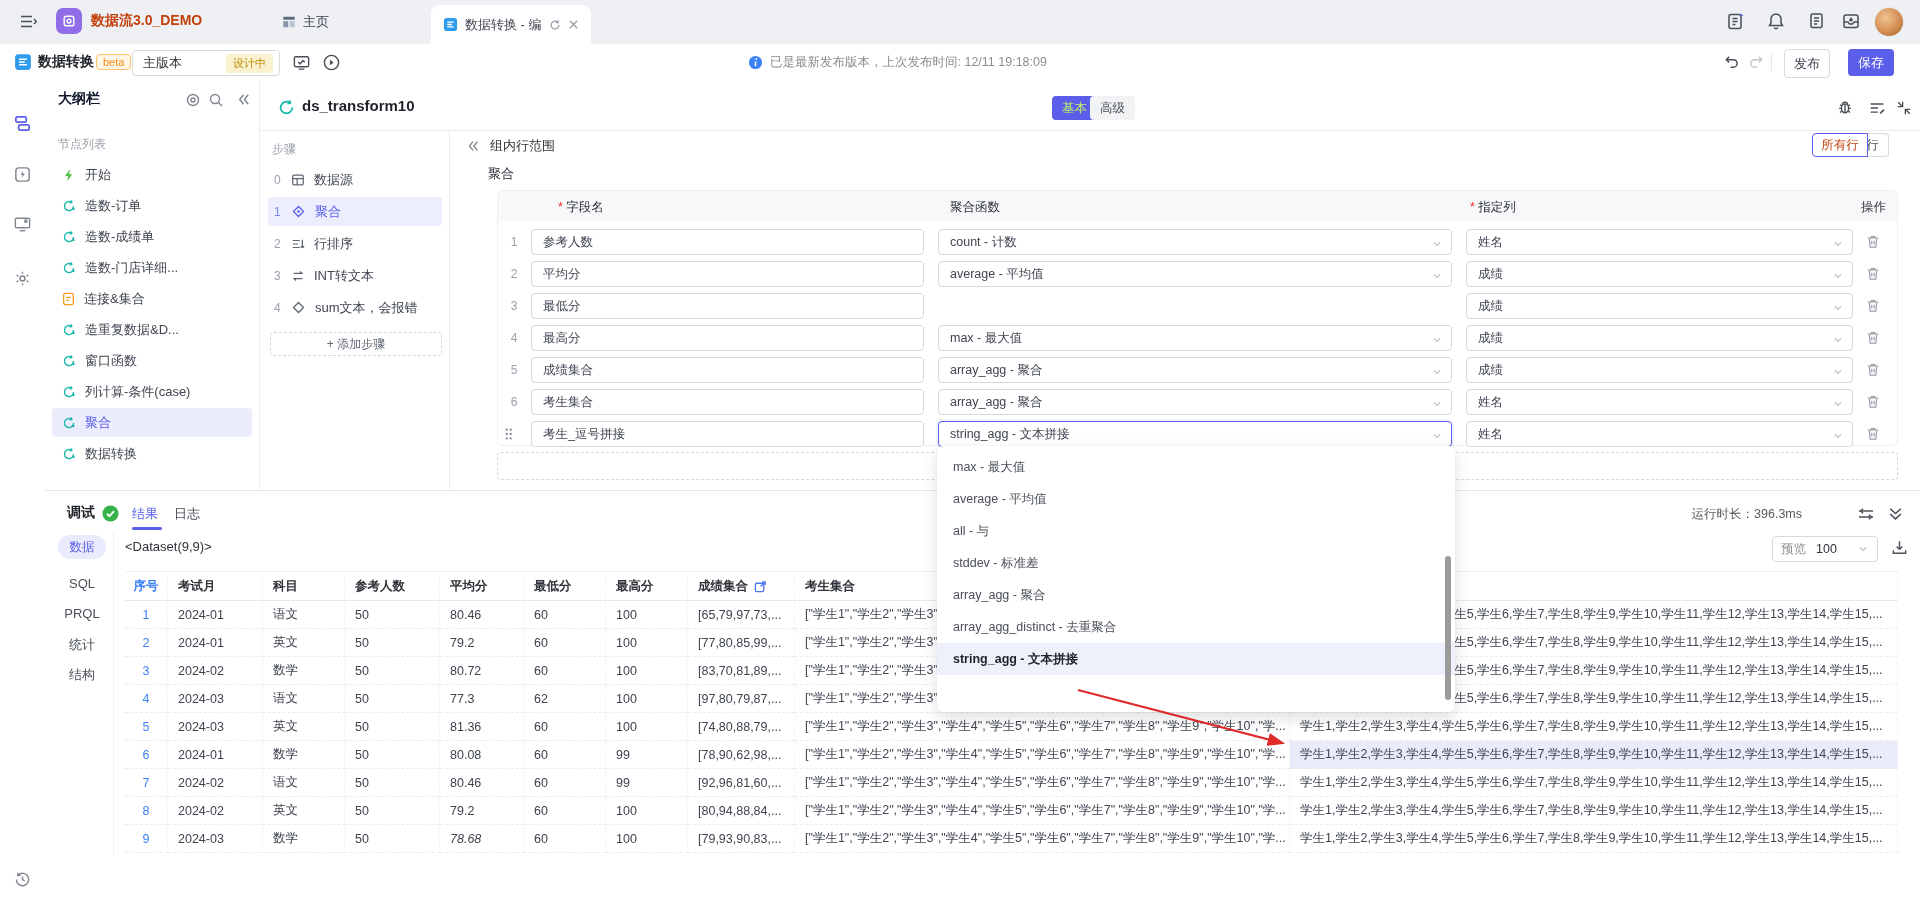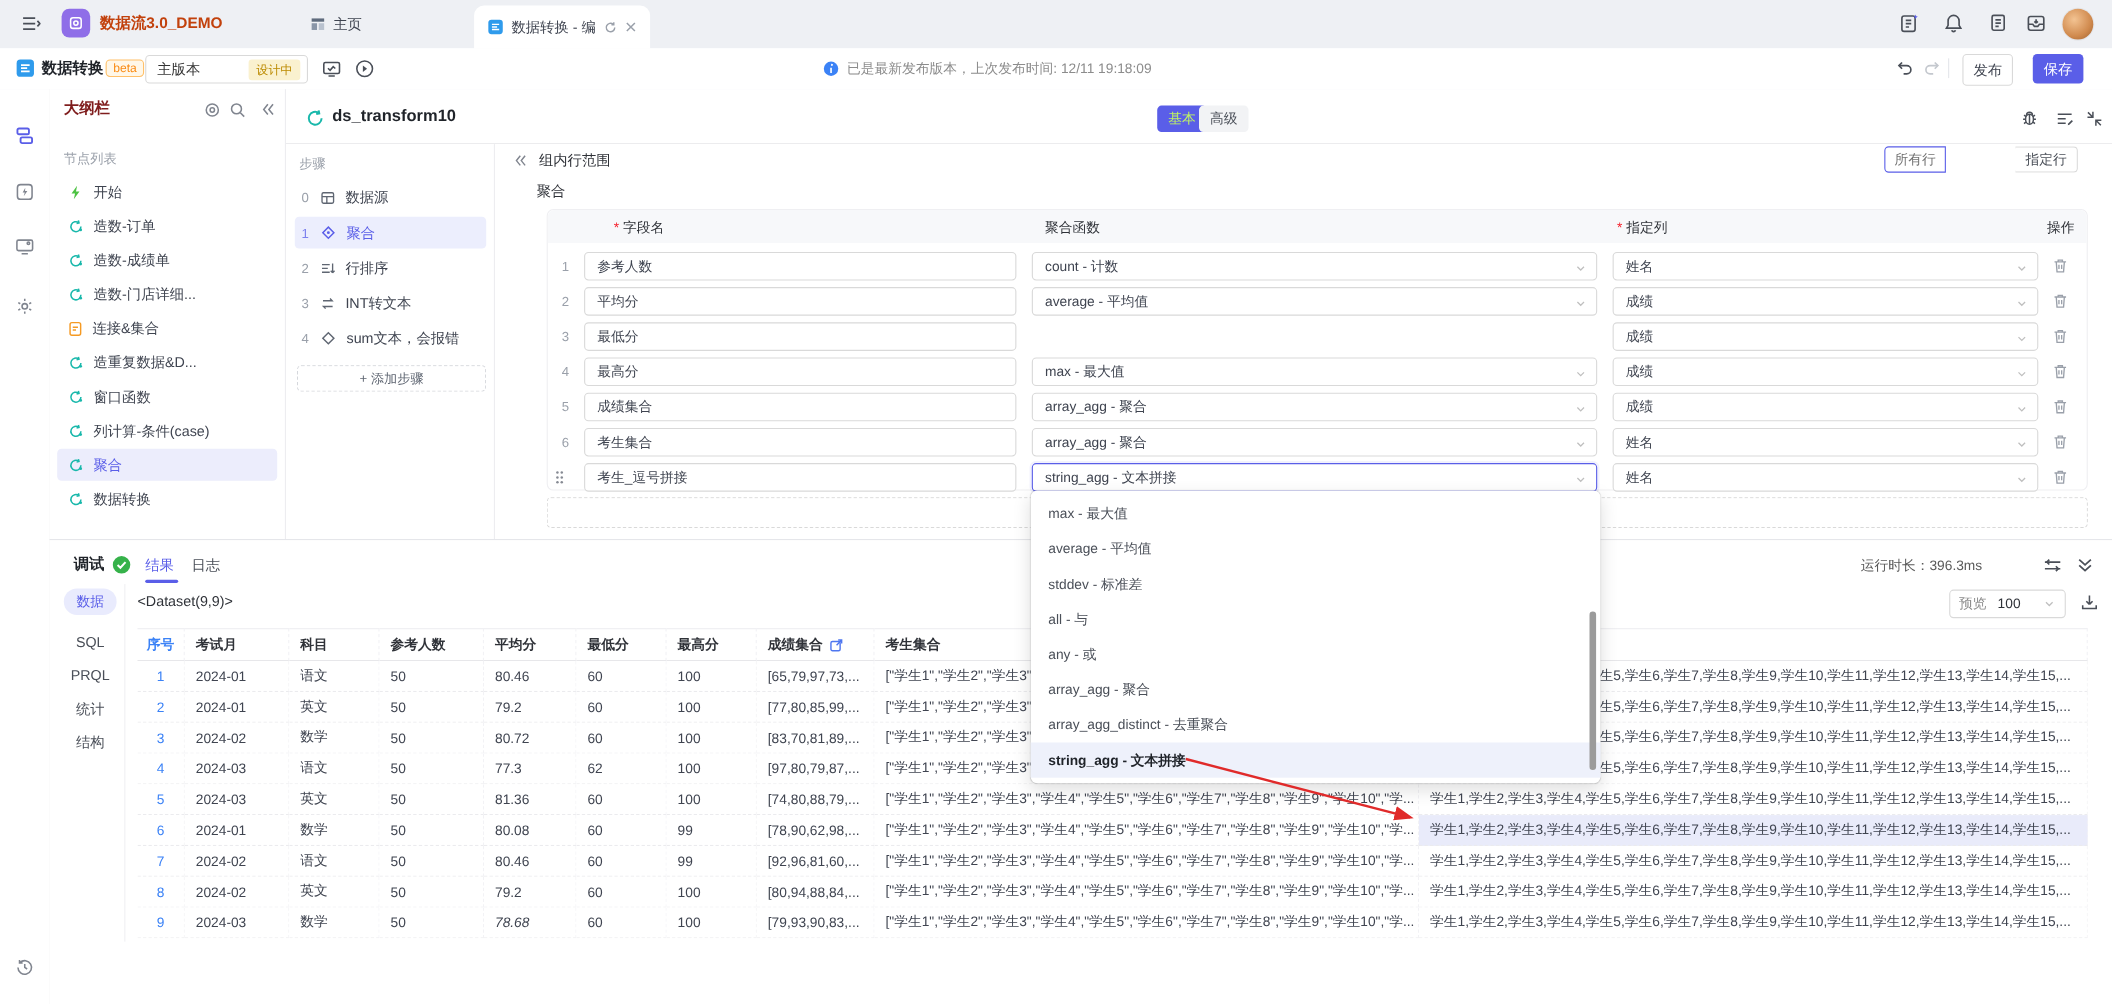--- a/index.html
+++ b/index.html
@@ -26,41 +26,41 @@
   .ver-box{position:absolute;left:132px;top:6px;width:148px;height:26px;border:1px solid #d9d9d9;border-radius:4px;display:flex;align-items:center;justify-content:space-between;padding:0 6px 0 10px;box-sizing:border-box;}
   .badge-design{font-size:11px;color:#bb8a00;background:#faf1cf;border-radius:3px;padding:2px 7px;}
   .info-bar{position:absolute;left:748px;top:10px;display:flex;align-items:center;gap:7px;color:#8c8c8c;font-size:12.5px;}
   .btn-pub{position:absolute;left:1784px;top:5px;width:44px;height:27px;border:1px solid #d9d9d9;border-radius:4px;background:#fff;color:#3f4450;font-size:13px;display:flex;align-items:center;justify-content:center;}
   .btn-save{position:absolute;left:1848px;top:5px;width:46px;height:27px;border-radius:4px;background:#5a5ee8;color:#fff;font-size:13px;display:flex;align-items:center;justify-content:center;}
   
   .rail{position:absolute;left:0;top:81px;width:45px;height:832px;border-right:1px solid #ededf0;background:#fff;}
   .rail-ic{position:absolute;left:13px;}
   
   .outline{position:absolute;left:45px;top:81px;width:215px;height:409px;border-right:1px solid #ededf0;background:#fff;box-sizing:border-box;}
-  .ol-title{position:absolute;left:13px;top:9px;font-weight:700;font-size:14px;color:#7f1d1d;}
+  .ol-title{position:absolute;left:13px;top:9px;font-weight:700;font-size:14px;color:#0f172a;}
   .ol-sec{position:absolute;left:13px;top:55px;font-size:12px;color:#9aa0aa;}
   .node{position:absolute;left:7px;width:200px;height:29px;display:flex;align-items:center;gap:9px;padding-left:10px;box-sizing:border-box;border-radius:4px;color:#3f4450;}
   .node.sel{background:#ecedfc;color:#5a5ee8;}
   
   .mainhead{position:absolute;left:260px;top:81px;width:1660px;height:50px;background:#fff;border-bottom:1px solid #ececee;box-sizing:border-box;}
   .mh-title{position:absolute;left:302px;top:97px;font-weight:700;font-size:15px;color:#1f2329;}
   .seg-tab{position:absolute;top:96px;height:24px;border-radius:4px;font-size:12.5px;display:flex;align-items:center;justify-content:center;padding:0 10px;}
   
   .steps{position:absolute;left:260px;top:131px;width:190px;height:359px;border-right:1px solid #ededf0;background:#fff;box-sizing:border-box;}
   .st-title{position:absolute;left:12px;top:10px;font-size:12px;color:#9aa0aa;}
   .step{position:absolute;left:8px;width:174px;height:29px;display:flex;align-items:center;gap:9px;padding-left:6px;box-sizing:border-box;border-radius:4px;color:#3f4450;}
   .step.sel{background:#eceefd;color:#5a5ee8;}
   .step .no{color:#9aa0aa;font-size:12px;width:8px;}
   .step.sel .no{color:#7d81ee;}
   .add-step{position:absolute;left:10px;top:201px;width:170px;height:22px;border:1px dashed #d5d7dc;border-radius:4px;color:#5f6672;font-size:12px;display:flex;align-items:center;justify-content:center;}
   
   .cfgarea{position:absolute;left:450px;top:131px;width:1470px;height:359px;background:#fff;}
   .rowrange{position:absolute;left:16px;top:6px;display:flex;align-items:center;gap:10px;color:#2f3238;font-size:13px;}
   .rm{position:absolute;top:2px;height:24px;box-sizing:border-box;font-size:12.5px;display:flex;align-items:center;justify-content:center;}
-  .rm.all{left:1263px;width:56px;border:1px solid #5a5ee8;color:#737373;border-radius:4px 0 0 4px;z-index:2;background:#fff;}
+  .rm.all{left:1362px;width:56px;border:1px solid #5a5ee8;color:#c2410c;border-radius:4px 0 0 4px;z-index:2;background:#fff;}
   .rm.spec{left:1382px;width:57px;border:1px solid #d9d9d9;border-left:none;color:#4a4f58;border-radius:0 4px 4px 0;}
   .agg-label{position:absolute;left:38px;top:34px;font-size:13px;color:#2f3238;}
   .cfgtable{position:absolute;left:47px;top:59px;width:1401px;height:256px;border:1px solid #efeff2;border-radius:6px;box-sizing:border-box;}
   .cfghead{position:absolute;left:0;top:0;width:100%;height:30px;background:#f7f8fa;border-radius:6px 6px 0 0;font-size:12.5px;color:#2f3238;}
   .req:before{content:"* ";color:#f5222d;}
   .cfg-row{position:absolute;left:0;width:100%;height:32px;}
   .cfg-idx{position:absolute;left:6px;top:9px;width:20px;text-align:center;color:#9aa0aa;font-size:12px;}
   .tbox{position:absolute;top:3px;height:26px;border:1px solid #d9d9d9;border-radius:4px;background:#fff;box-sizing:border-box;
     display:flex;align-items:center;padding:0 26px 0 11px;font-size:12.5px;color:#3f4450;white-space:nowrap;overflow:hidden;}
   .tbox .chev{position:absolute;right:8px;top:8px;}
@@ -766,23 +766,22 @@
             <div class="res-cell" style="width: 608px;">学生1,学生2,学生3,学生4,学生5,学生6,学生7,学生8,学生9,学生10,学生11,学生12,学生13,学生14,学生15,...</div>
           </div>
         </div>
     </div>
   </div>
 
   <div class="dropdown">
     <div id="dd-list">
         <div class="dd-opt">max - 最大值</div>
         <div class="dd-opt">average - 平均值</div>
+        <div class="dd-opt">all - 与</div>
         <div class="dd-opt">stddev - 标准差</div>
-        <div class="dd-opt">all - 与</div>
-        <div class="dd-opt">any - 或</div>
         <div class="dd-opt">array_agg - 聚合</div>
         <div class="dd-opt">array_agg_distinct - 去重聚合</div>
         <div class="dd-opt sel">string_agg - 文本拼接</div>
       </div>
     <div class="dd-sb"></div>
   </div>
 
   <svg class="arrow-overlay" width="1920" height="913">
     <defs>
         <marker id="ah" markerWidth="9" markerHeight="8" refX="6.5" refY="3" orient="auto">

